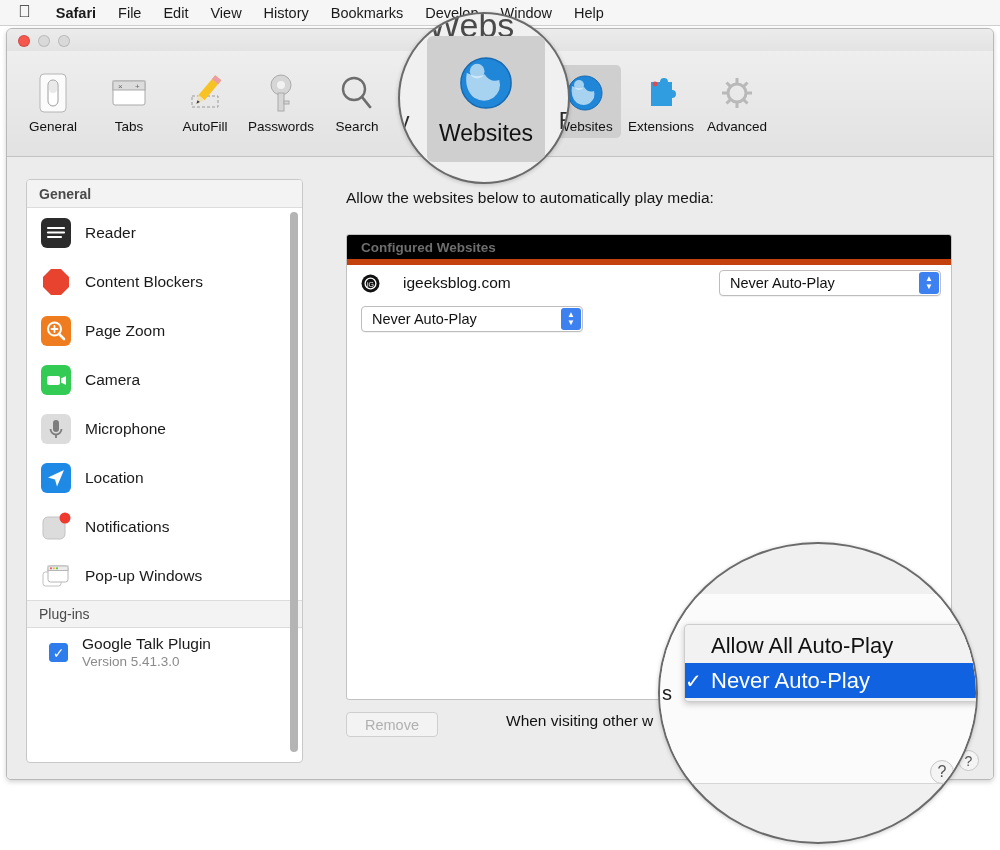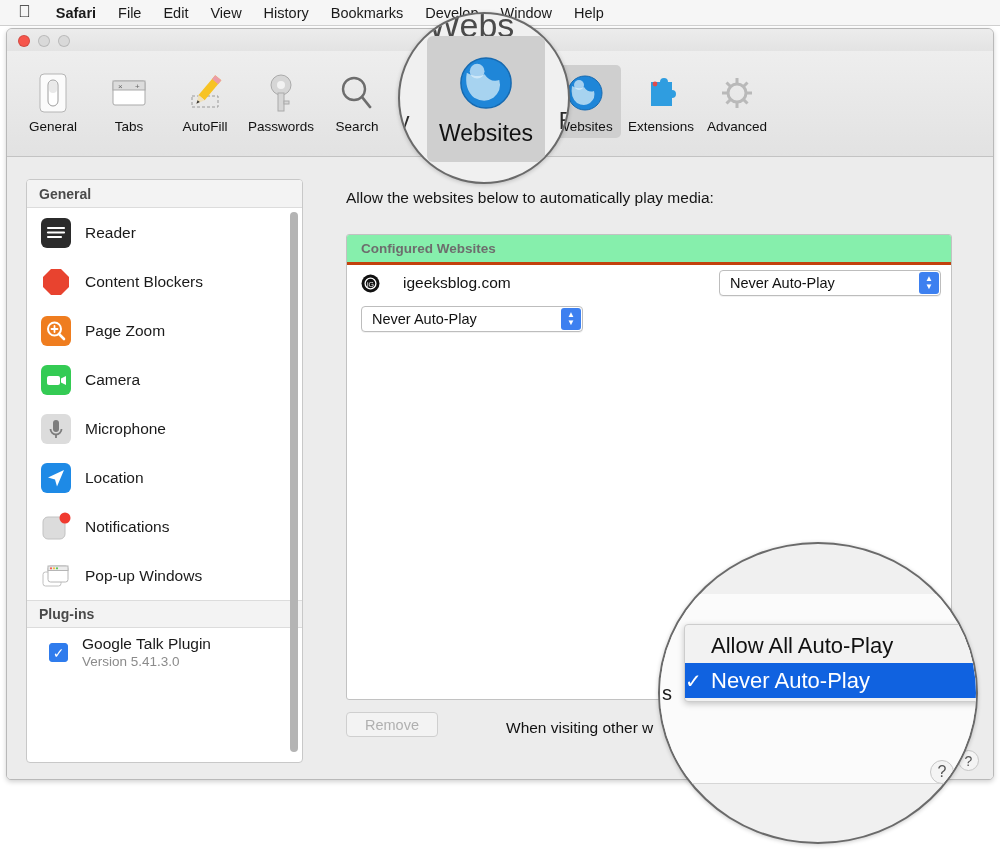--- a/index.html
+++ b/index.html
@@ -87,21 +87,21 @@
   }
   .side-row.selected { background: #e8a01f; }
   .side-row.selected .side-label { color: #ffffff; }
   .side-label { font-size: 15.5px; color: #1a1a1a; }
   .side-icon { width: 30px; height: 30px; flex: 0 0 30px; position: relative; }
 
   .plug-head {
     height: 28px; background: #f3f3f3;
     border-top: 1px solid #dcdcdc; border-bottom: 1px solid #dcdcdc;
     display: flex; align-items: center; padding-left: 12px;
-    font-size: 14px; color: #4a4a4a; font-weight: bold;
+    font-size: 14px; color: #4a4a4a; font-weight: normal;
   }
   .plug-row { height: 49px; display: flex; align-items: center; padding-left: 22px; gap: 14px; }
   .cbox {
     width: 19px; height: 19px; flex: 0 0 19px; border-radius: 3px;
     border: 1px solid #bdbdbd; background: #fff;
     display: flex; align-items: center; justify-content: center;
   }
   .cbox.on { background: #2f7ced; border-color: #2f7ced; color: #fff; font-size: 14px; }
   .plug-text { display: flex; flex-direction: column; line-height: 1.18; }
   .plug-name { font-size: 15.5px; color: #1a1a1a; }
@@ -114,21 +114,21 @@
 
   
   .main { position: absolute; left: 313px; top: 22px; right: 19px; bottom: 14px; }
   .main-title { font-size: 15.5px; color: #151515; margin: 10px 0 16px 26px; }
 
   .table {
     position: absolute; left: 26px; top: 55px; right: 22px; height: 466px;
     background: #fff; border: 1px solid #c2c2c2; border-radius: 3px; overflow: hidden;
   }
   .table-head {
-    height: 30px; background: #86efac; border-bottom: 3px solid #c2410c;
+    height: 30px; background: #000000; border-bottom: 6px solid #c2410c;
     display: flex; align-items: center; padding-left: 14px;
     font-size: 13.5px; color: #6d6d6d; font-weight: bold;
   }
   .trow { height: 36px; display: flex; align-items: center; padding: 0 10px 0 14px; }
   .site { display: flex; align-items: flex-start; gap: 23px; flex: 1; }
   .site-name { font-size: 15.5px; color: #121212; }
   .favicon { width: 19px; height: 19px; flex: 0 0 19px; }
 
   .popup {
     width: 222px; height: 26px; background: #fff;
@@ -137,21 +137,21 @@
     box-shadow: 0 1px 0 rgba(0,0,0,0.05);
   }
   .popup-label { font-size: 14.5px; color: #111; padding-left: 10px; }
   .popup-arrows {
     position: absolute; right: 1px; top: 1px; width: 20px; height: 22px;
     background: #3d80f0; border-radius: 3px;
     display: flex; flex-direction: column; align-items: center; justify-content: center;
     color: #fff; font-size: 8px; line-height: 8px;
   }
 
-  .footer { position: absolute; left: 26px; right: 22px; bottom: 28px; display: flex; align-items: flex-end; }
+  .footer { position: absolute; left: 26px; right: 22px; bottom: 28px; display: flex; align-items: flex-start; }
   .btn-remove {
     width: 92px; height: 25px; border: 1px solid #cfcfcf; border-radius: 4px;
     background: #f3f3f3; color: #b0b0b0; font-size: 14.5px;
     display: flex; align-items: center; justify-content: center;
   }
   .footer-note { font-size: 15.5px; color: #121212; margin-left: 68px; white-space: nowrap; }
 
   .help-btn {
     position: absolute; right: 14px; bottom: 8px; width: 21px; height: 21px;
     border-radius: 50%; border: 1px solid #c6c6c6; background: #f4f4f4;

